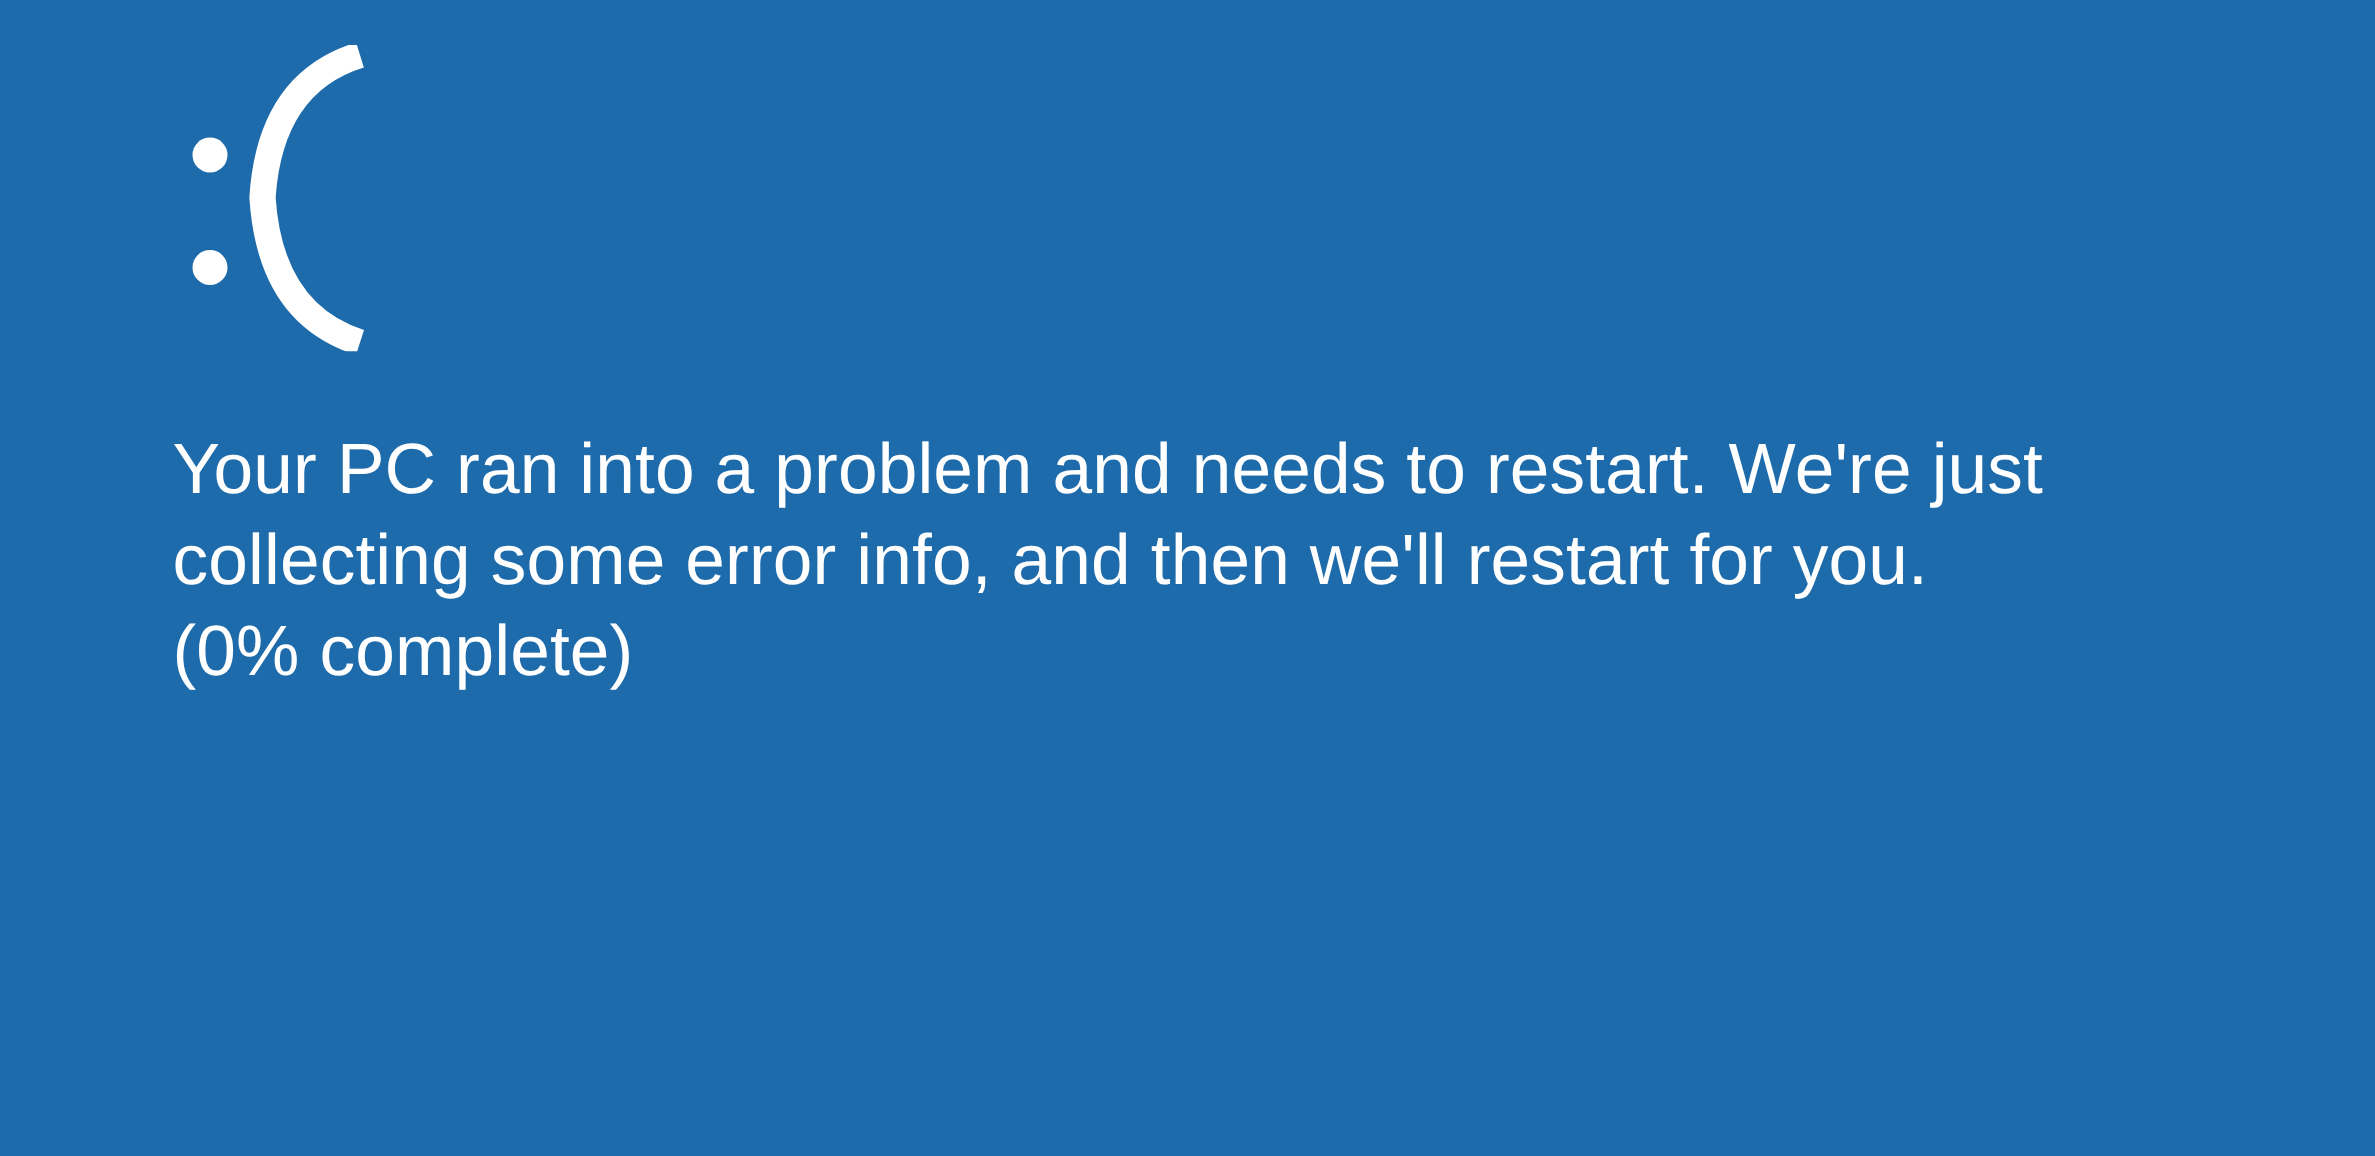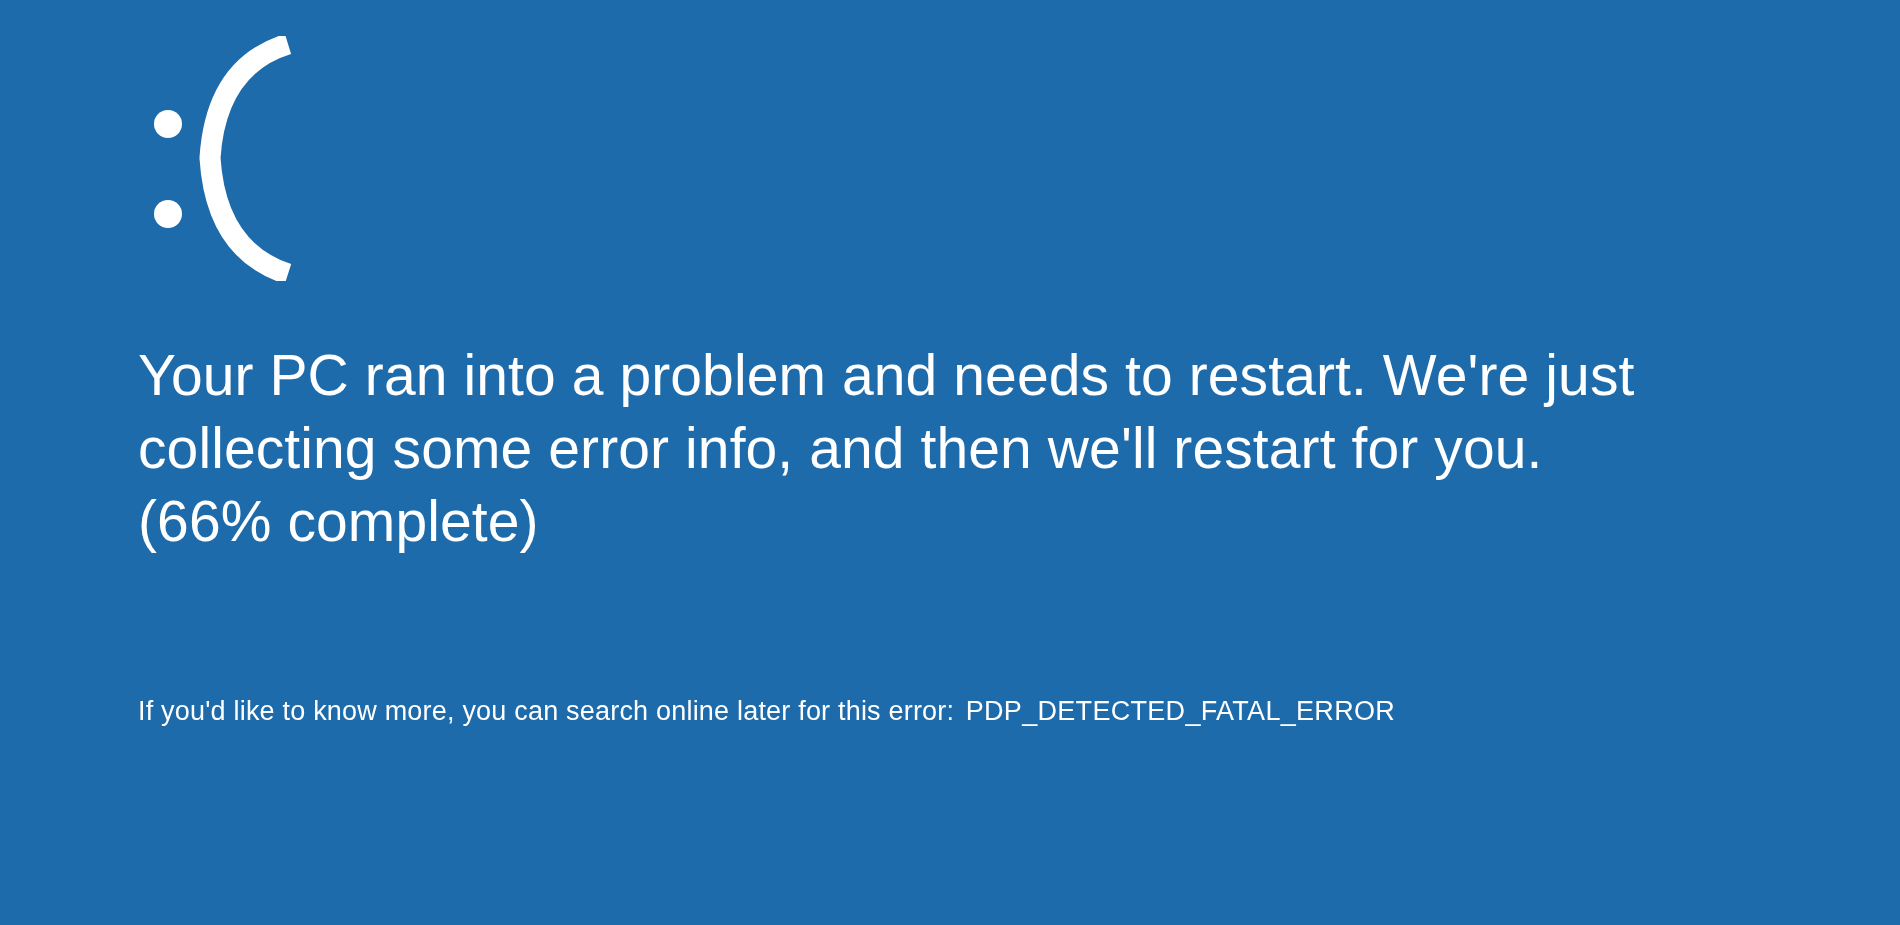--- a/index.html
+++ b/index.html
@@ -59,20 +59,16 @@
 
       <circle cx="30" cy="88" r="14" fill="#ffffff"></circle>
       <circle cx="30" cy="178" r="14" fill="#ffffff"></circle>
 
       <path d="M 150 8
                Q 78 30 72 122
                Q 78 215 150 238" stroke="#ffffff" stroke-width="21" fill="none" stroke-linecap="butt"></path>
     </svg>
   </div>
 
-  <div class="message">Your PC ran into a problem and needs to restart. We're just collecting some error info, and then we'll restart for you. (66% complete)</div>
+  <div class="message">Your PC ran into a problem and needs to restart. We're just collecting some error info, and then we'll restart for you. (0% complete)</div>
 
-  <div class="footer-line">
-    <span class="prefix">If you'd like to know more, you can search online later for this error:</span>
-    <span class="code">PDP_DETECTED_FATAL_ERROR</span>
-  </div>
 
 </div>
 
 </body></html>

